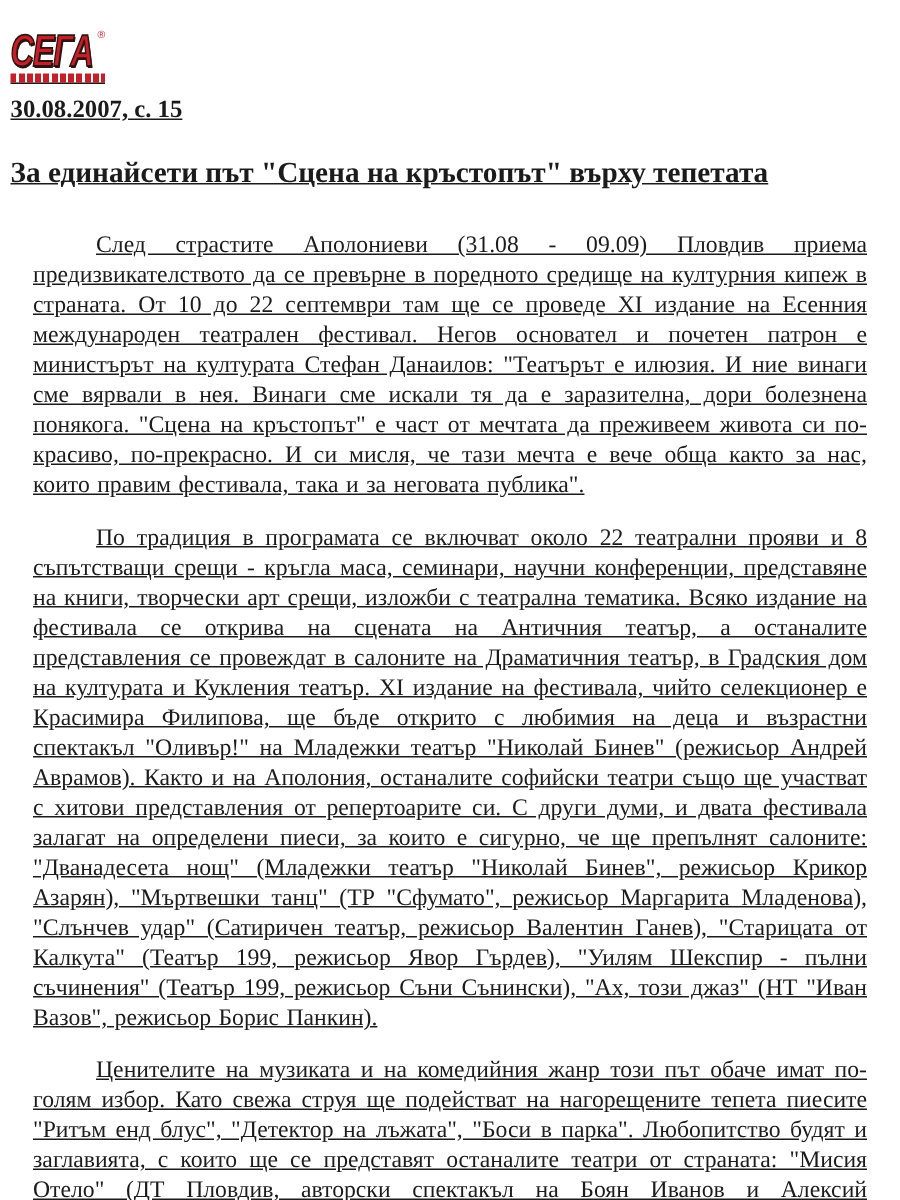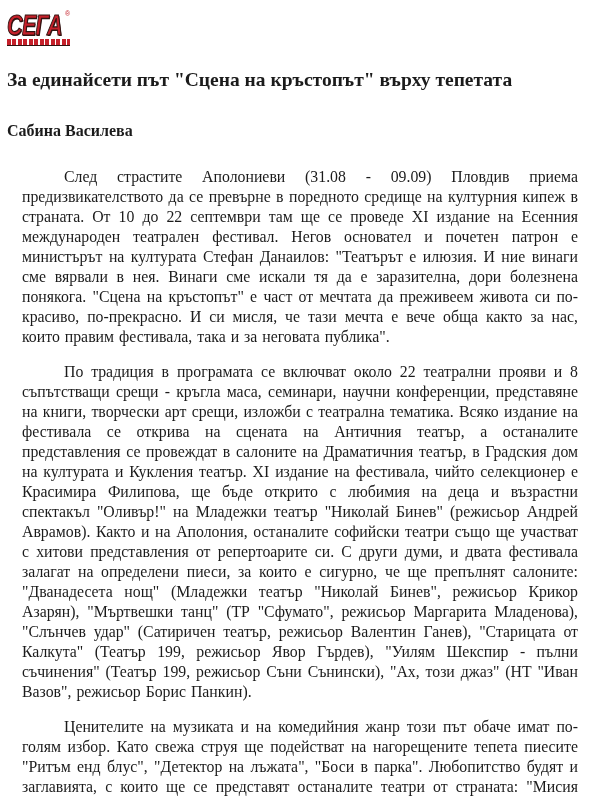--- a/index.html
+++ b/index.html
@@ -9,24 +9,25 @@
   }
   body {
     width: 600px;
     height: 800px;
     overflow: hidden;
   }
   .page {
     box-sizing: border-box;
     width: 600px;
     height: 800px;
-    padding: 10px 7px 0 7px;
+    padding: 20px 7px 0 7px;
     font-family: "Liberation Serif", serif;
     color: #1b1b1b;
     background: #ffffff;
+    text-decoration: underline;
   }
   
   .masthead { position: relative; }
   .logo-wrap {
     display: inline-block;
     line-height: 1;
     margin-top: 2px;
   }
   .logo-text {
     display: inline-block;
@@ -102,25 +103,25 @@
 <body>
 
 <div class="page">
 
   <header class="masthead">
     <div class="logo-wrap">
       <span class="logo-text">СЕГА</span>
       <span class="logo-reg">®</span>
       <div class="logo-stripe"></div>
     </div>
+    <div class="dateline">30.08.2007, с. 15</div>
   </header>
 
   <h1 class="headline">За единайсети път "Сцена на кръстопът" върху тепетата</h1>
 
-  <div class="author">Сабина Василева</div>
 
   <div class="body-text">
     <p>След страстите Аполониеви (31.08 - 09.09) Пловдив приема предизвикателството да се превърне в поредното средище на културния кипеж в страната. От 10 до 22 септември там ще се проведе XI издание на Есенния международен театрален фестивал. Негов основател и почетен патрон е министърът на културата Стефан Данаилов: "Театърът е илюзия. И ние винаги сме вярвали в нея. Винаги сме искали тя да е заразителна, дори болезнена понякога. "Сцена на кръстопът" е част от мечтата да преживеем живота си по-красиво, по-прекрасно. И си мисля, че тази мечта е вече обща както за нас, които правим фестивала, така и за неговата публика".</p>
     <p>По традиция в програмата се включват около 22 театрални прояви и 8 съпътстващи срещи - кръгла маса, семинари, научни конференции, представяне на книги, творчески арт срещи, изложби с театрална тематика. Всяко издание на фестивала се открива на сцената на Античния театър, а останалите представления се провеждат в салоните на Драматичния театър, в Градския дом на културата и Кукления театър. XI издание на фестивала, чийто селекционер е Красимира Филипова, ще бъде открито с любимия на деца и възрастни спектакъл "Оливър!" на Младежки театър "Николай Бинев" (режисьор Андрей Аврамов). Както и на Аполония, останалите софийски театри също ще участват с хитови представления от репертоарите си. С други думи, и двата фестивала залагат на определени пиеси, за които е сигурно, че ще препълнят салоните: "Дванадесета нощ" (Младежки театър "Николай Бинев", режисьор Крикор Азарян), "Мъртвешки танц" (ТР "Сфумато", режисьор Маргарита Младенова), "Слънчев удар" (Сатиричен театър, режисьор Валентин Ганев), "Старицата от Калкута" (Театър 199, режисьор Явор Гърдев), "Уилям Шекспир - пълни съчинения" (Театър 199, режисьор Съни Сънински), "Ах, този джаз" (НТ "Иван Вазов", режисьор Борис Панкин).</p>
     <p class="cutoff">Ценителите на музиката и на комедийния жанр този път обаче имат по-голям избор. Като свежа струя ще подействат на нагорещените тепета пиесите "Ритъм енд блус", "Детектор на лъжата", "Боси в парка". Любопитство будят и заглавията, с които ще се представят останалите театри от страната: "Мисия Отело" (ДТ Пловдив, авторски спектакъл на Боян Иванов и Алексий Кожухаров), "Плейбек" (ДТ Ловеч, режисьор</p>
   </div>
 
 </div>
 
 </body></html>

